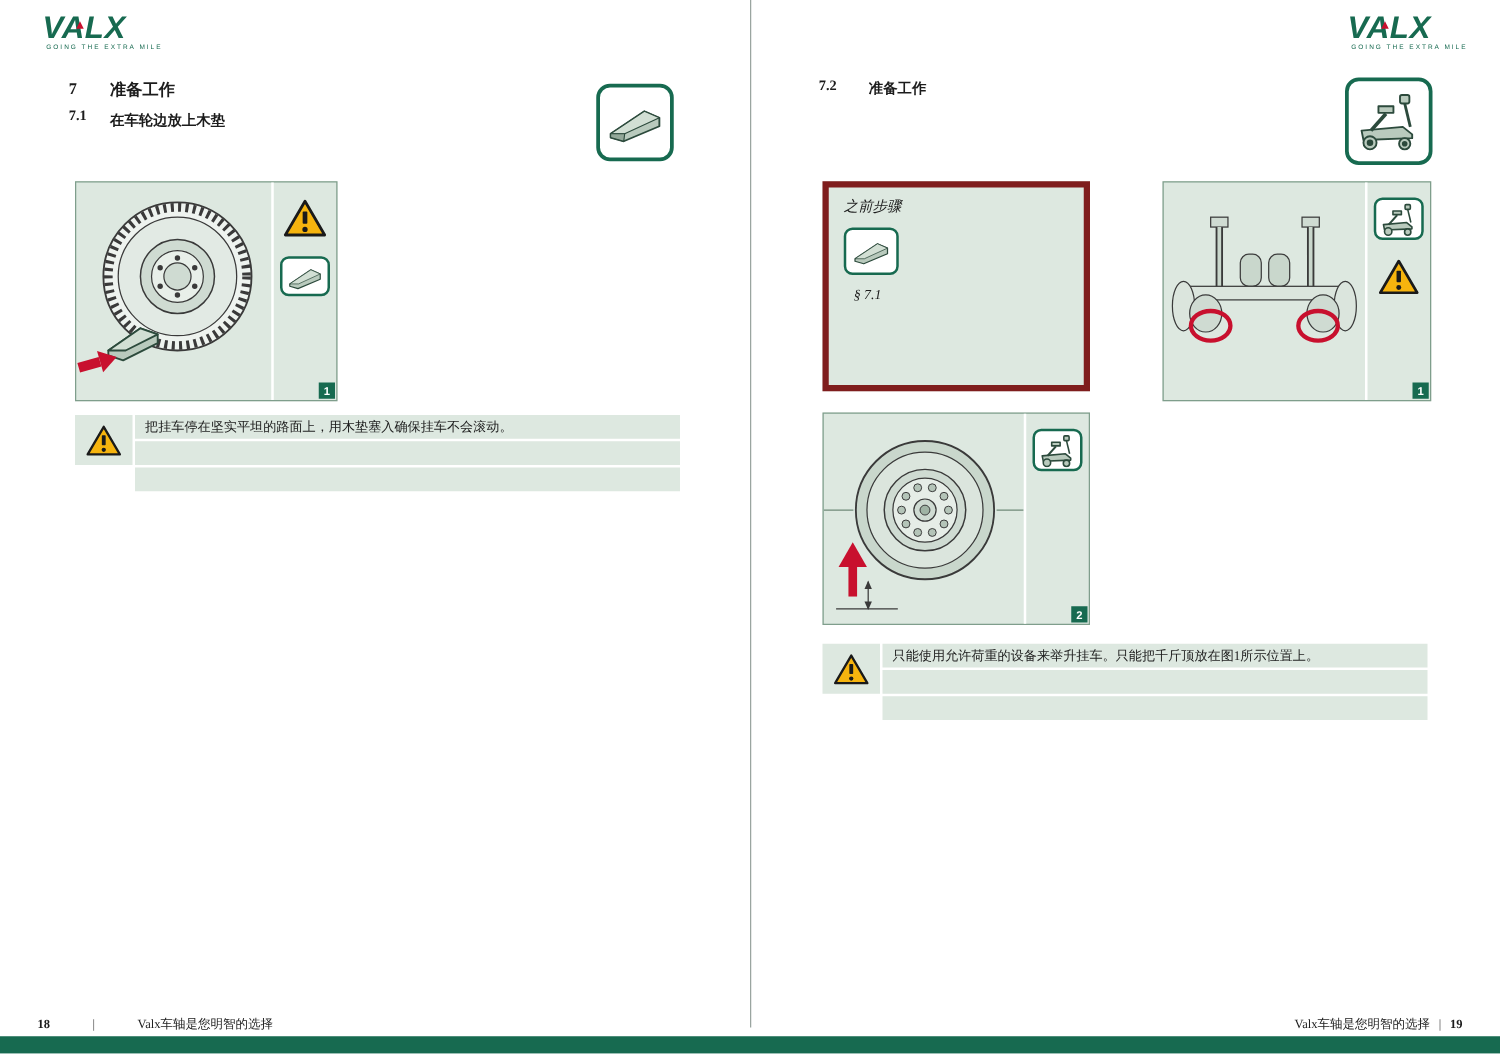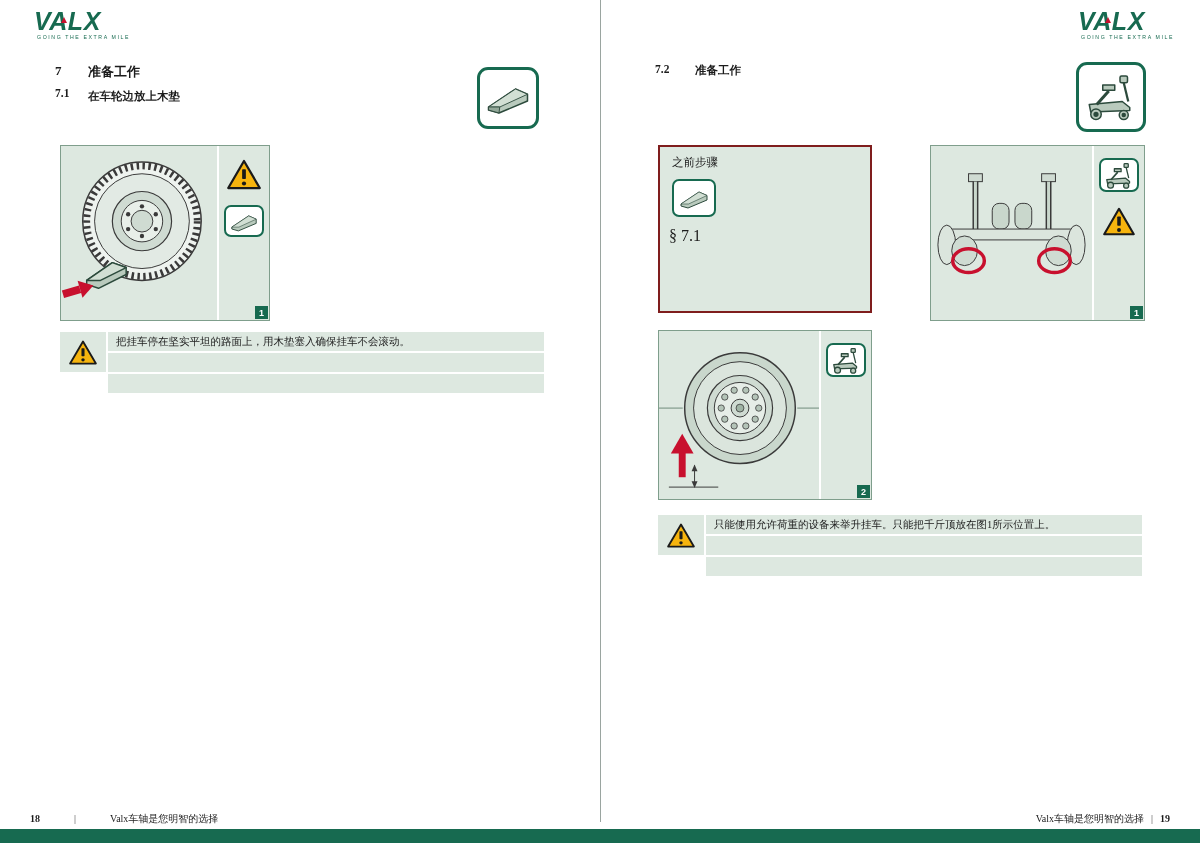--- a/index.html
+++ b/index.html
@@ -45,23 +45,23 @@
     border-left:2px solid #ffffff; display:flex; flex-direction:column; align-items:center;
     padding-top:12px; gap:14px; box-sizing:border-box;
   }
   .badge {
     position:absolute; right:1px; bottom:1px; width:13px; height:13px; background:#176a50;
     color:#fff; font-family:"Liberation Sans", sans-serif; font-weight:bold; font-size:9px;
     display:flex; align-items:center; justify-content:center;
   }
 
   
-  .prev-panel { position:absolute; background:#dde8e0; border:2px solid #7f1d1d; box-sizing:border-box; }
+  .prev-panel { position:absolute; background:#dde8e0; border:5px solid #7f1d1d; box-sizing:border-box;font-style:italic; }
   .prev-title { position:absolute; left:12px; top:8px; font-size:11.5px; color:#1c1c1c; }
-  .prev-ref { position:absolute; left:9px; top:80px; font-size:16px; color:#1c1c1c; }
+  .prev-ref { position:absolute; left:20px; top:80px; font-size:11px; color:#1c1c1c; }
 
   
   .note { position:absolute; }
   .note-icon {
     position:absolute; left:0; top:0; width:46px; height:40px; background:#dde8e0;
     display:flex; align-items:center; justify-content:center;
   }
   .note-rows { position:absolute; left:48px; top:0; right:0; bottom:0;
     display:flex; flex-direction:column; gap:2px; }
   .note-row { flex:1; background:#dde8e0; font-size:10.5px; color:#1c1c1c;

